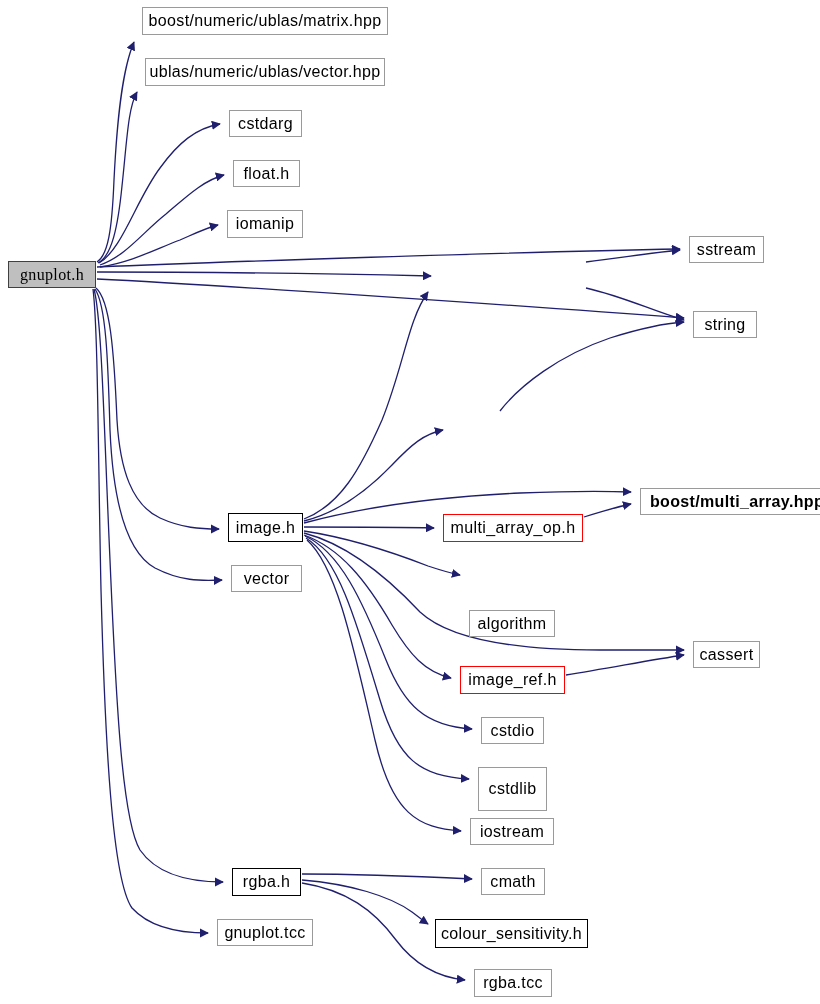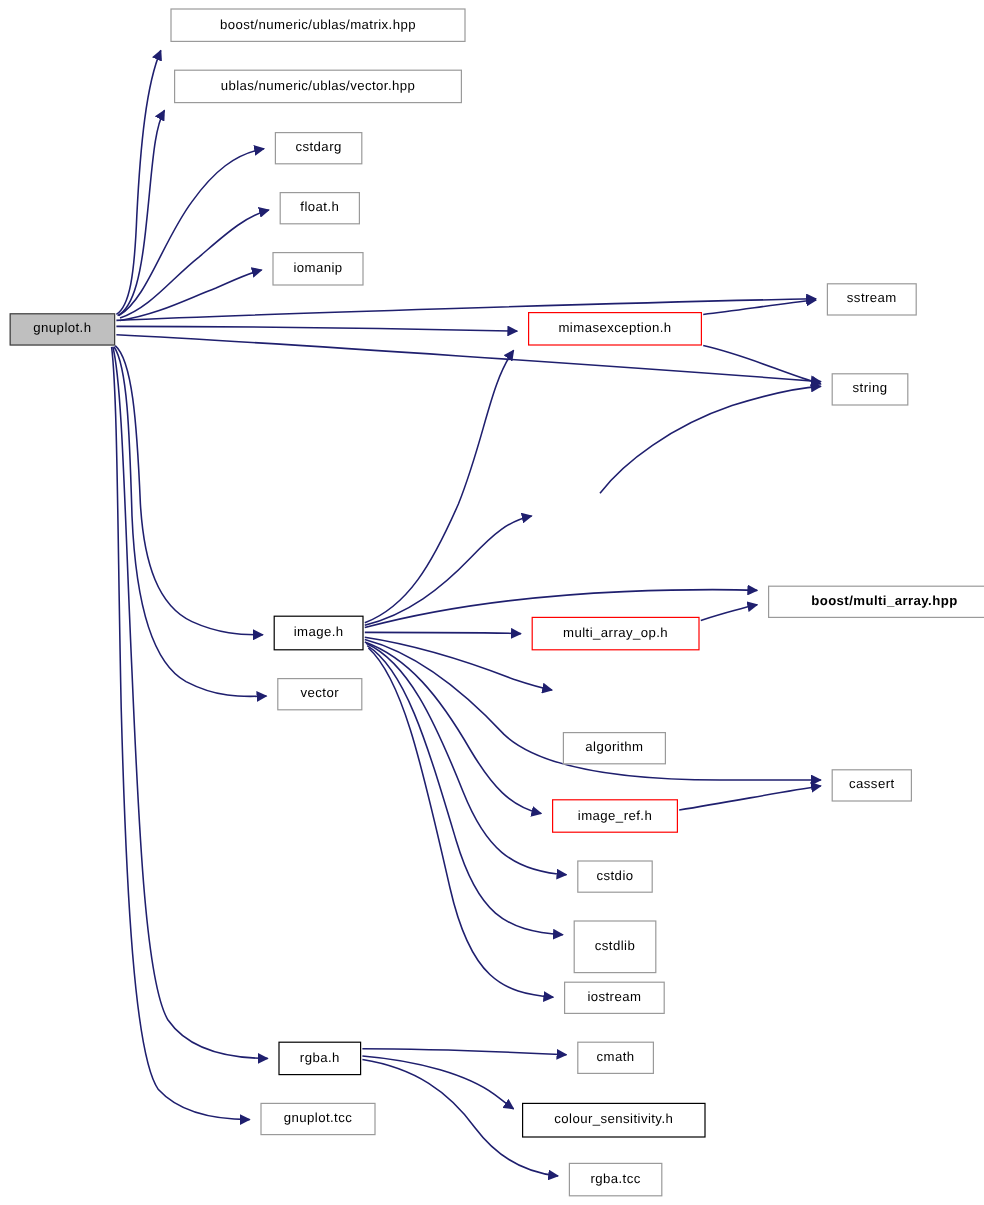--- a/index.html
+++ b/index.html
@@ -24,32 +24,33 @@
     top: 0;
     width: 820px;
     height: 1004px;
   }
   .node {
     position: absolute;
     box-sizing: border-box;
     display: flex;
     align-items: center;
     justify-content: center;
-    font-size: 11px;
+    font-size: 16px;
     line-height: 1;
     letter-spacing: 0.35px;
     color: #000000;
     background: #ffffff;
     border: 1px solid #9a9a9a;
     white-space: nowrap;
     user-select: none;
   }
   .node.gray {
     background: #bfbfbf;
     border: 1px solid #404040;
+    font-family: Liberation Serif, serif;
   }
   .node.red {
     border: 1.6px solid #ff0000;
   }
   .node.black {
     border: 1.6px solid #000000;
   }
 </style>
 </head>
 <body>
@@ -125,21 +126,20 @@
     </g>
   </svg>
 
   <div class="node gray" style="left:8px;  top:261px; width:88px;  height:27px;">gnuplot.h</div>
   <div class="node" style="left:142px; top:7px;   width:246px; height:28px;">boost/numeric/ublas/matrix.hpp</div>
   <div class="node" style="left:145px; top:58px;  width:240px; height:28px;">ublas/numeric/ublas/vector.hpp</div>
   <div class="node" style="left:229px; top:110px; width:73px;  height:27px;">cstdarg</div>
   <div class="node" style="left:233px; top:160px; width:67px;  height:27px;">float.h</div>
   <div class="node" style="left:227px; top:210px; width:76px;  height:28px;">iomanip</div>
   <div class="node" style="left:689px; top:236px; width:75px;  height:27px;">sstream</div>
-  <div class="node red" style="left:440px; top:260px; width:145px; height:28px;">mimasexception.h</div>
   <div class="node" style="left:693px; top:311px; width:64px;  height:27px;">string</div>
   <div class="node" style="left:640px; top:488px; width:194px; height:27px;font-weight:bold;">boost/multi_array.hpp</div>
   <div class="node black" style="left:228px; top:513px; width:75px;  height:29px;">image.h</div>
   <div class="node red" style="left:443px; top:514px; width:140px; height:28px;">multi_array_op.h</div>
   <div class="node" style="left:231px; top:565px; width:71px;  height:27px;">vector</div>
   <div class="node" style="left:469px; top:565px; width:86px;  height:27px;margin-top:45px;">algorithm</div>
   <div class="node" style="left:693px; top:641px; width:67px;  height:27px;">cassert</div>
   <div class="node red" style="left:460px; top:666px; width:105px; height:28px;">image_ref.h</div>
   <div class="node" style="left:481px; top:717px; width:63px;  height:27px;">cstdio</div>
   <div class="node" style="left:478px; top:767px; width:69px;  height:44px;">cstdlib</div>

